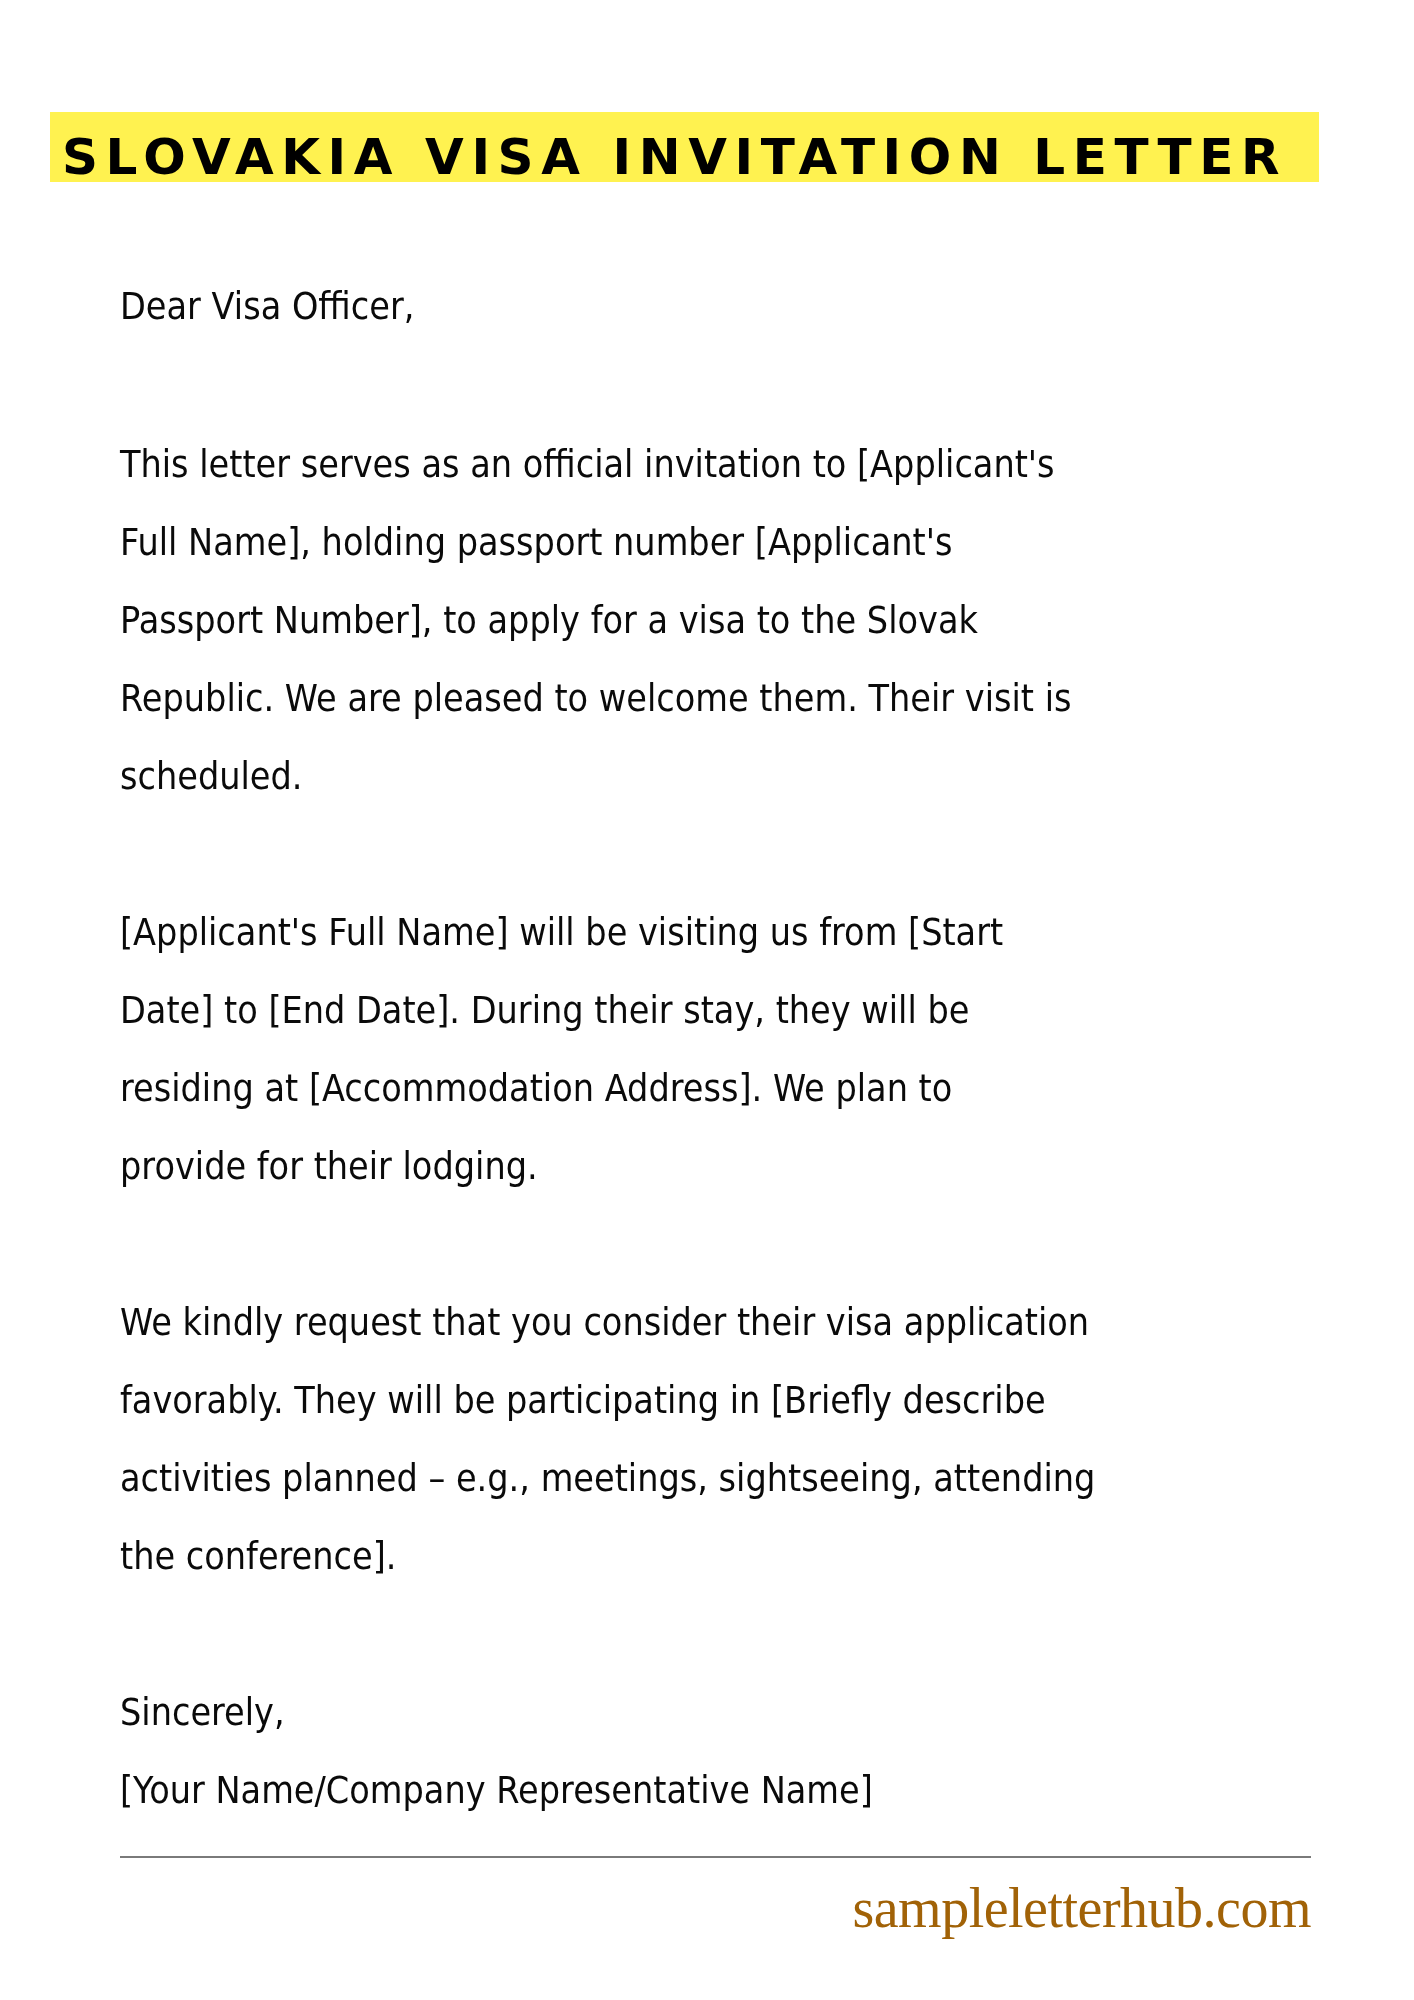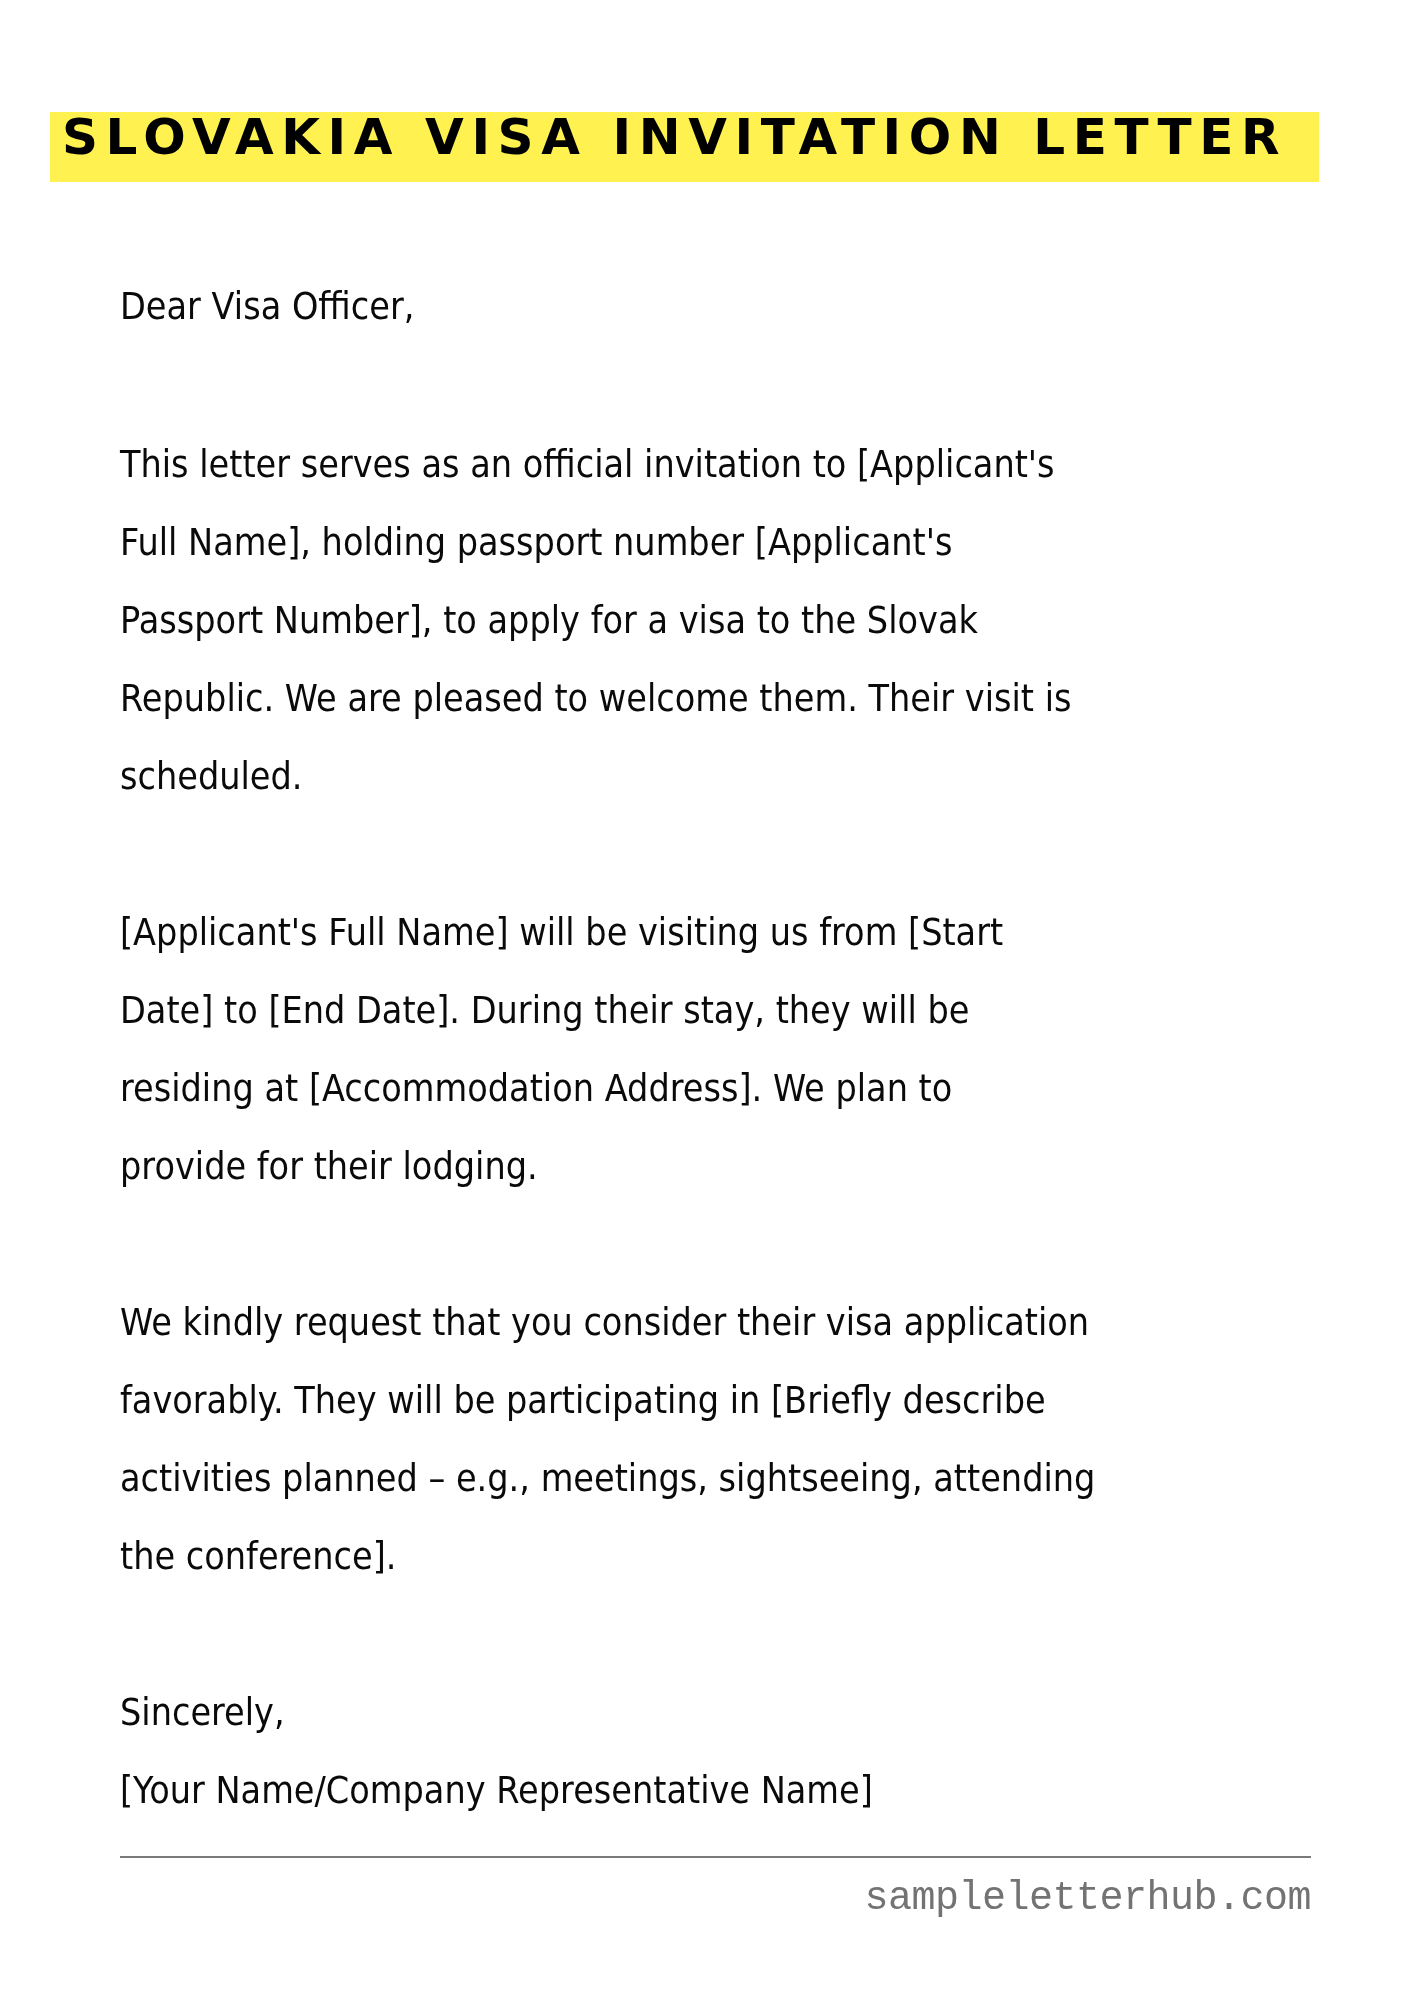--- a/index.html
+++ b/index.html
@@ -16,21 +16,21 @@
       color: #0a0a0a;
     }
     .title-bar {
       position: absolute;
       left: 50px;
       top: 112px;
       width: 1269px;
       height: 70px;
       background: #FFF250;
       display: flex;
-      align-items: flex-start;
+      align-items: flex-end;
     }
     .title {
       margin: 0;
       padding-left: 12px;
       font-family: "DejaVu Sans", sans-serif;
       font-weight: bold;
       font-size: 50px;
       letter-spacing: 7.6px;
       white-space: nowrap;
       color: #000;
@@ -59,23 +59,23 @@
       left: 120px;
       top: 1856px;
       width: 1191px;
       height: 2px;
       background: #7a7a7a;
     }
     .footer-site {
       position: absolute;
       right: 103px;
       top: 1876px;
-      font-family: Liberation Mono, monospace;
-      font-size: 40px;
-      color: #737373;
+      font-family: Liberation Serif, serif;
+      font-size: 56px;
+      color: #a16207;
       letter-spacing: -0.5px;
       white-space: nowrap;
     }
   </style>
 </head>
 <body>
 
 <div class="title-bar">
   <h1 class="title">SLOVAKIA VISA INVITATION LETTER</h1>
 </div>

